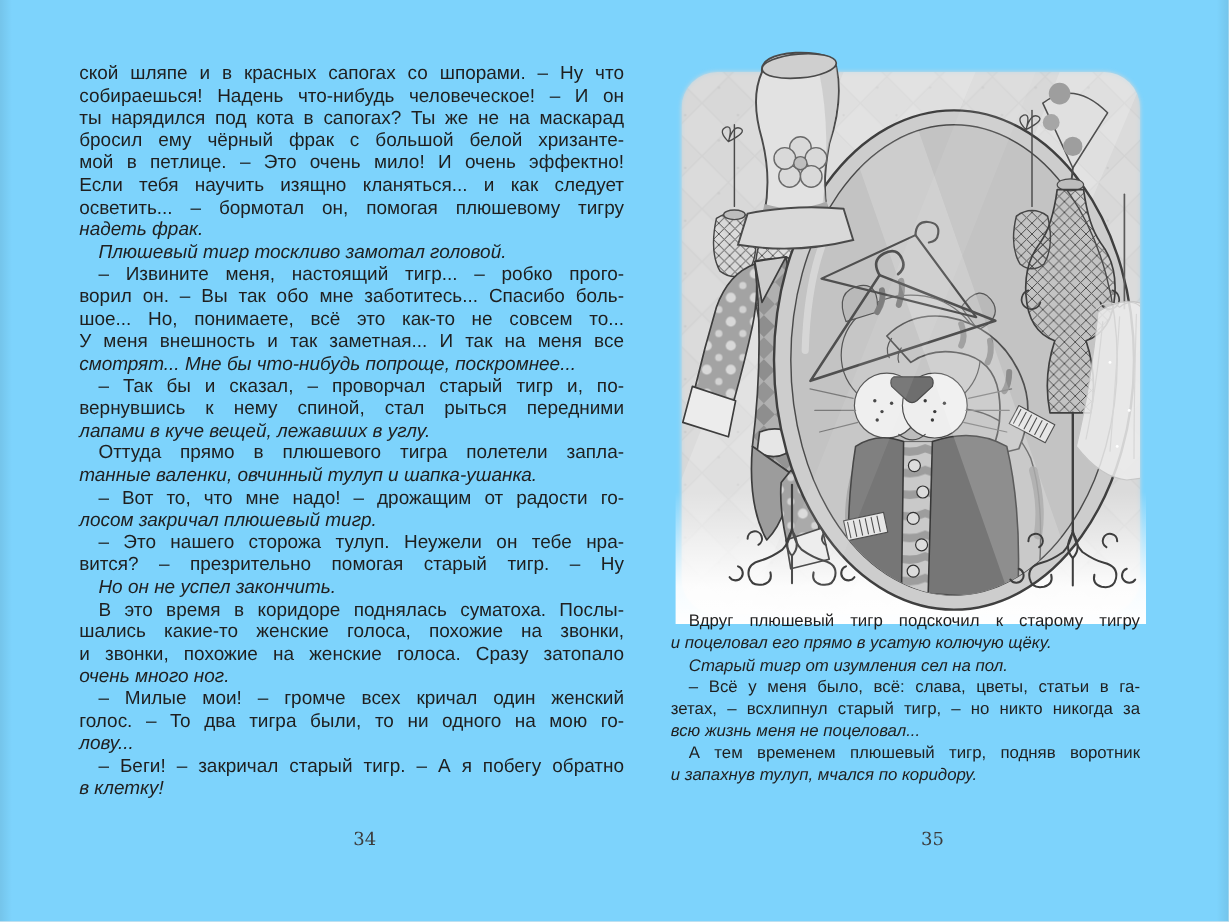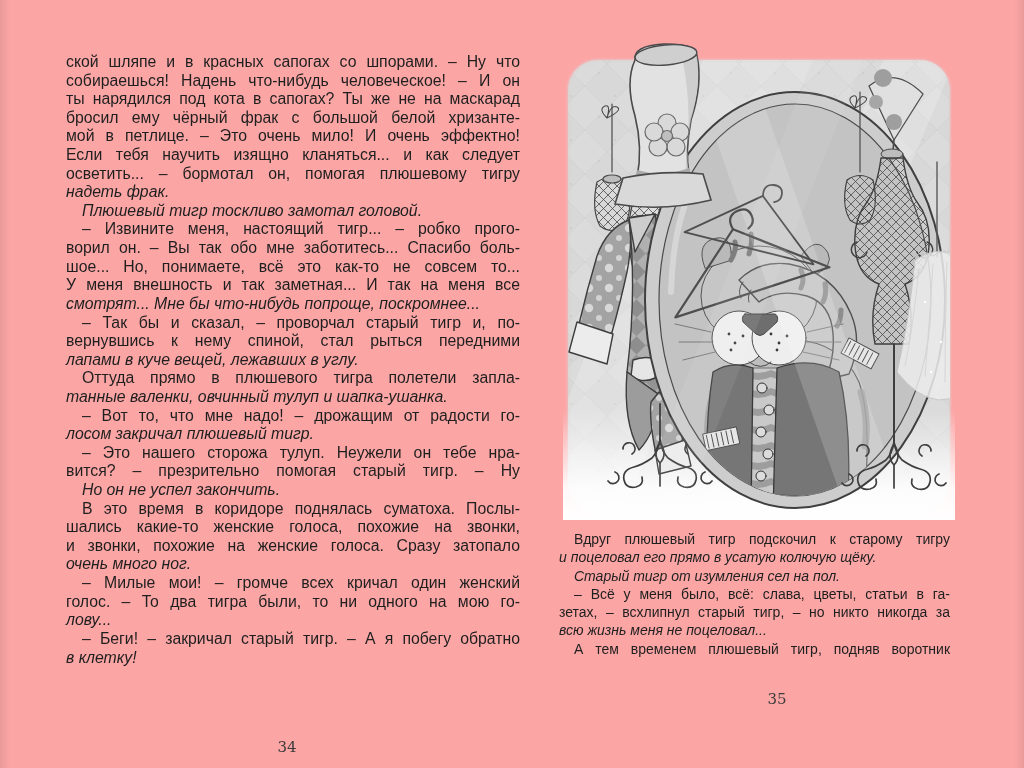--- a/index.html
+++ b/index.html
@@ -1,34 +1,34 @@
 <!DOCTYPE html>
 <html><head>
 <meta charset="utf-8">
 <style>
   html,body{margin:0;padding:0;background:#e9e9e9;}
-  .screen{position:relative;width:1024px;height:768px;background:#fca5a5;overflow:hidden;
+  .screen{position:relative;width:1024px;height:768px;background:#7dd3fc;overflow:hidden;
           font-family:"Liberation Sans",sans-serif;}
   .edge{position:absolute;top:0;bottom:0;width:10px;pointer-events:none;}
   .edge.l{left:0;background:linear-gradient(90deg,rgba(0,0,0,.07),rgba(0,0,0,0));}
   .edge.r{right:0;background:linear-gradient(270deg,rgba(0,0,0,.07),rgba(0,0,0,0));}
 
   .textcol{position:absolute;color:#1f1f1f;}
   .textcol.left{left:66px;top:53px;width:454px;}
-  .textcol.right{left:559px;top:530px;width:391px;}
+  .textcol.right{left:559px;top:508px;width:391px;}
   .tline{white-space:nowrap;text-align:justify;text-align-last:justify;}
   .left  .tline{font:15.8px/18.62px "Liberation Sans",sans-serif;height:18.62px;}
   .right .tline{font:14px/18.3px "Liberation Sans",sans-serif;height:18.3px;}
   .tline.end{text-align-last:left;font-style:italic;}
   .left  .tline.ind{text-indent:16px;}
   .right .tline.ind{text-indent:15px;}
 
   .pnum{position:absolute;top:690px;width:60px;text-align:center;
         font:15px/18px "DejaVu Serif",serif;color:#3c3c3c;}
-  .pnum.p-left{left:257px;margin-top:48px;}
+  .pnum.p-left{left:274px;}
   .pnum.p-right{left:747px;}
 
   .illus{position:absolute;left:563px;top:42px;width:392px;height:478px;}
   .illus svg{display:block;width:392px;height:478px;}
 </style>
 </head>
 <body>
 <div class="screen">
 
   <div class="edge l"></div>
@@ -292,18 +292,19 @@
   </div>
 
   <div class="textcol right">
       <div class="tline ind">Вдруг плюшевый тигр подскочил к старому тигру</div>
       <div class="tline end">и поцеловал его прямо в усатую колючую щёку.</div>
       <div class="tline ind end">Старый тигр от изумления сел на пол.</div>
       <div class="tline ind">– Всё у меня было, всё: слава, цветы, статьи в га-</div>
       <div class="tline">зетах, – всхлипнул старый тигр, – но никто никогда за</div>
       <div class="tline end">всю жизнь меня не поцеловал...</div>
       <div class="tline ind">А тем временем плюшевый тигр, подняв воротник</div>
+      <div class="tline end">и запахнув тулуп, мчался по коридору.</div>
     </div>
 
   <div class="pnum p-left">34</div>
   <div class="pnum p-right">35</div>
 
 </div>
 
 </body></html>

